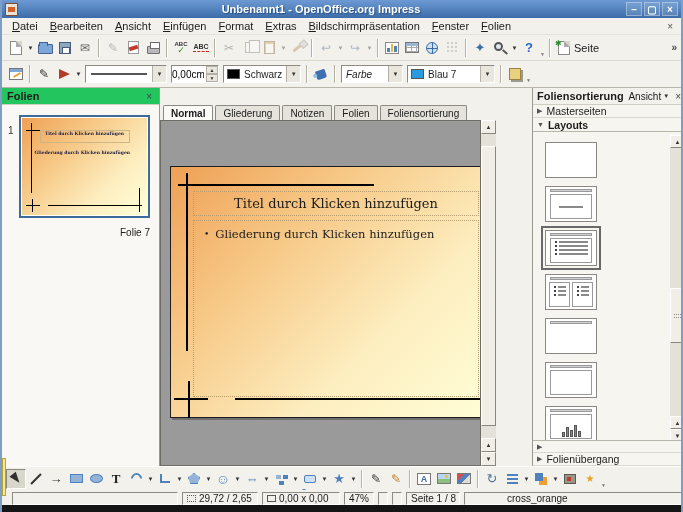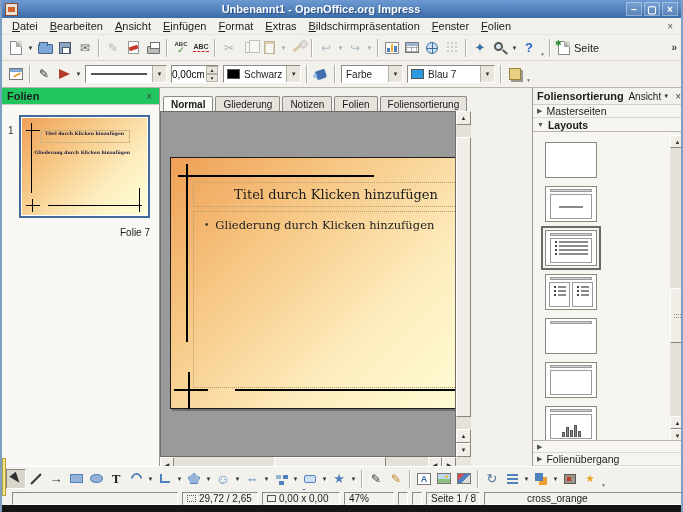--- a/index.html
+++ b/index.html
@@ -109,21 +109,21 @@
     background:linear-gradient(135deg,#efa055 0%,#f7c987 35%,#fdeec0 70%,#ffffd8 100%); overflow:hidden; }
   .t-title { position:absolute; left:14%; top:12%; width:72%; height:14%; border:1px solid #cdb684;
     font-size:4.5px; font-weight:bold; color:#1a1a40; text-align:center; overflow:hidden; line-height:5px;
     font-family:"DejaVu Serif", serif; }
   .t-out { position:absolute; left:10%; top:33%; font-size:4.5px; font-weight:bold; color:#1a1a40;
     font-family:"DejaVu Serif", serif; }
   .tm { position:absolute; background:#000; }
   .thumb-caption { position:absolute; left:0; top:116px; width:148px; text-align:right; font-size:10px; color:#222; }
 
   
-  .center { position:absolute; left:158px; top:6px; width:311px; height:100%; }
+  .center { position:absolute; left:158px; top:15px; width:336px; height:100%; }
   .tabsrow { position:absolute; left:0; top:0; right:0; height:17px; background:#f3f1ec; display:flex; align-items:flex-end; padding-left:3px; }
   .tab { padding:2px 7px 1px; border:1px solid #8c8a84; border-bottom:none; background:#e6e3dc;
     border-radius:2px 2px 0 0; margin-right:2px; font-size:10px; white-space:nowrap; }
   .tab.active { background:#fbfaf7; font-weight:bold; position:relative; top:0; }
   .workspace { position:absolute; left:0; top:17px; right:15px; bottom:15px; background:#9a9a9a;
     border:1px solid #6e6c66; overflow:hidden; }
   .slide { position:absolute; left:9px; top:45px; width:330px; height:252px;
     background:linear-gradient(135deg,#efa055 0%,#f7c987 32%,#fdeec0 66%,#ffffd8 100%);
     border:1px solid #1d1d1d; box-shadow:2px 2px 0 #6f6f6f; }
   .ph-box { position:absolute; border:1px dotted #b59d71; }
@@ -361,21 +361,21 @@
     <span class="combo" style="width:78px;">
       <span class="swatch" style="background:#000;"></span>
       <span class="cbtxt">Schwarz</span>
       <span class="cbdd">▼</span>
     </span>
     <span class="sep"></span>
     <span class="tbtn">
         <span class="i ic-bucket"></span>
       </span>
     <span class="sep"></span>
-    <span class="combo" style="width:62px;">
+    <span class="combo" style="width:62px;font-style:italic;">
       <span class="cbtxt">Farbe</span>
       <span class="cbdd">▼</span>
     </span>
     <span class="combo" style="width:88px;">
       <span class="swatch" style="background:#2b9be1;"></span>
       <span class="cbtxt">Blau 7</span>
       <span class="cbdd">▼</span>
     </span>
     <span class="sep"></span>
     <span class="tbtn">
@@ -633,21 +633,21 @@
   <div class="statusbar">
     <span class="scell sb-spacer"></span>
     <span class="scell" style="width:76px;">
       <span class="sic"></span>
       <span>29,72 / 2,65</span>
     </span>
     <span class="scell" style="width:78px;">
       <span class="sic solid"></span>
       <span>0,00 x 0,00</span>
     </span>
-    <span class="scell" style="width:50px;">
+    <span class="scell" style="width:30px;">
       <span>47%</span>
     </span>
     <span class="scell" style="width:9px;"></span>
     <span class="scell" style="width:9px;"></span>
     <span class="scell" style="width:54px;">
       <span>Seite 1 / 8</span>
     </span>
     <span class="scell sb-template">
       <span style="padding-left:22px;">cross_orange</span>
     </span>

